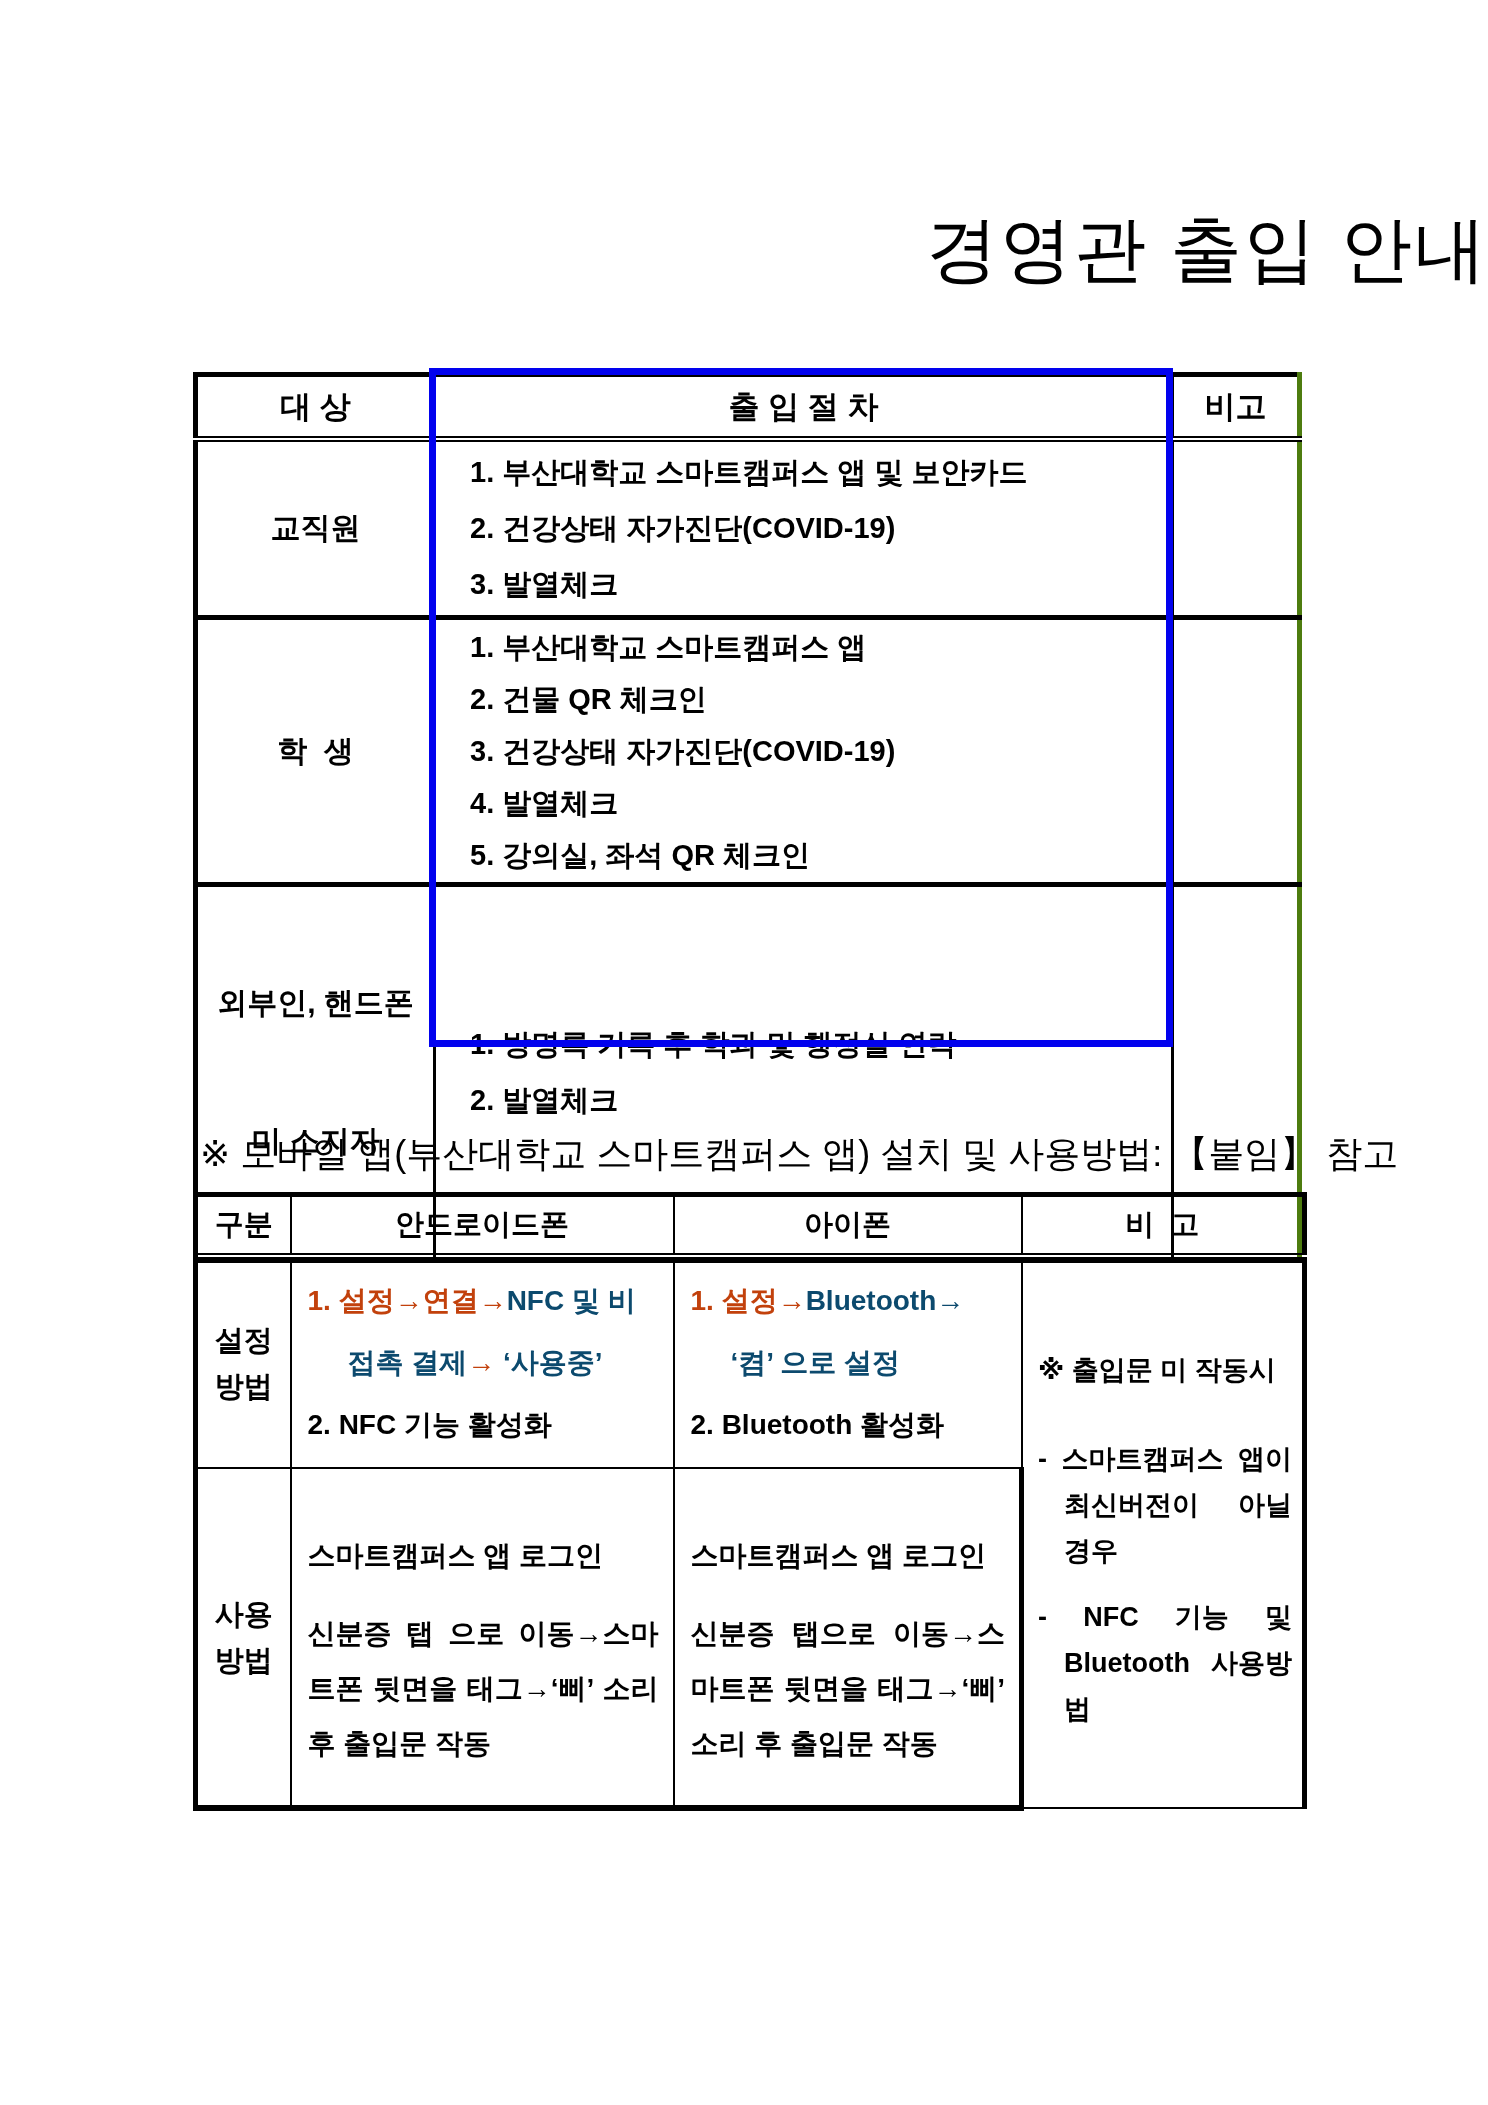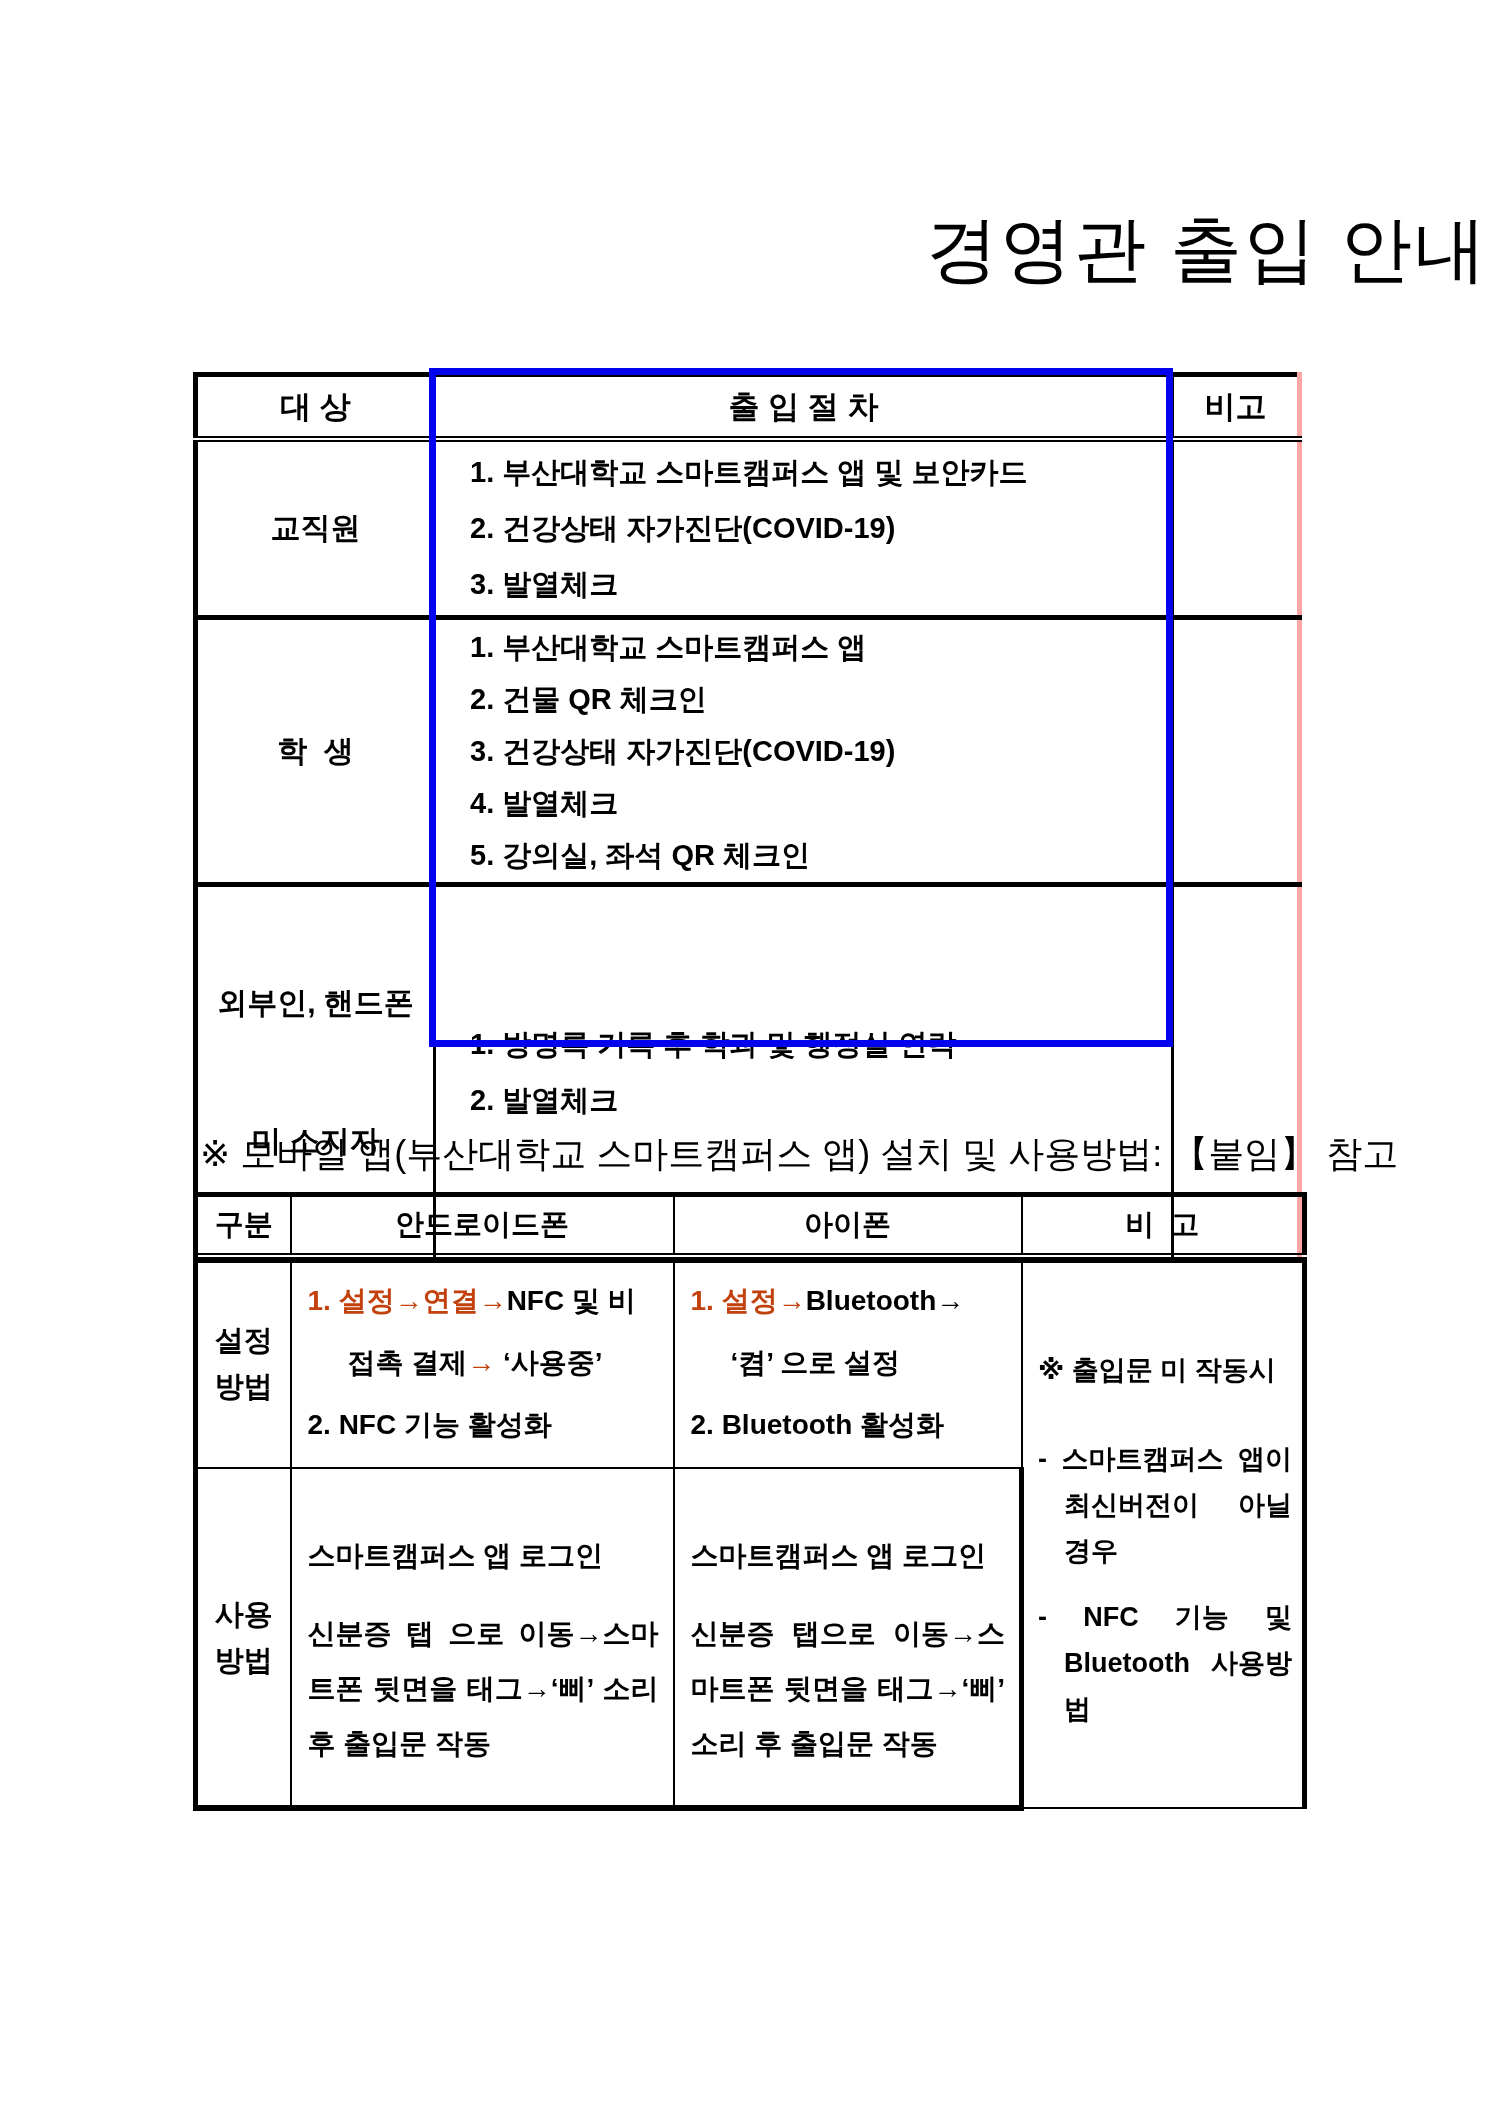--- a/index.html
+++ b/index.html
@@ -21,21 +21,21 @@
   }
   
   .t1-wrap{position:absolute;left:193px;top:372px;width:1104px;height:671px;}
   table{border-collapse:collapse;table-layout:fixed;}
   .t1{width:1104px;}
   .t1 td{border:3px solid #000;vertical-align:middle;}
   .t1 tr td{border-top-width:5px;border-bottom-width:5px;}
   .t1 .hdr td{border-top:5px solid #000;border-bottom:6px double #000;height:57px;
     font-size:31px;font-weight:700;text-align:center;white-space:pre-wrap;}
   .t1 td:first-child{border-left:5px solid #000;}
-  .t1 td:last-child{border-right:5px solid #fca5a5;}
+  .t1 td:last-child{border-right:5px solid #4d7c0f;}
   .t1 .last td{border-bottom:6px solid #000;}
   .t1-target{font-size:30px;font-weight:700;text-align:center;line-height:46px;white-space:pre-wrap;}
   .t1-steps{padding-left:34px;}
   .step-line{font-size:29px;font-weight:700;line-height:56px;white-space:pre-wrap;}
   .row-student .step-line{line-height:52px;}
   
   .blue-box{
     position:absolute;left:236px;top:-4px;width:744px;height:679px;
     border:7px solid #0202ee;box-sizing:border-box;pointer-events:none;
   }
@@ -50,21 +50,21 @@
   .t2 td{border:2px solid #000;vertical-align:middle;}
   .t2 .hdr td{border-top:5px solid #000;border-bottom:6px double #000;height:54px;
     font-size:29px;font-weight:700;text-align:center;white-space:pre-wrap;}
   .t2 td:first-child{border-left:5px solid #000;}
   .t2 td:last-child{border-right:5px solid #000;}
   .t2 .last td{border-bottom:6px solid #000;}
   .t2-label{font-size:29px;font-weight:700;text-align:center;line-height:46px;}
   .t2-cell{font-size:28px;font-weight:700;padding:10px 14px 10px 16px;vertical-align:middle;}
   .num-line{line-height:62px;white-space:pre-wrap;}
   .num-cont{padding-left:40px;}
-  .red{color:#000000;}
+  .red{color:#0c4a6e;}
   .blk{color:#c2410c;}
   .usage-p1{line-height:40px;margin:32px 0 30px 0;white-space:pre-wrap;}
   .usage-p2{line-height:55px;text-align:justify;white-space:normal;}
   .t2 .remark-cell{vertical-align:top;padding:88px 10px 0 14px;font-size:27px;font-weight:700;}
   .remark-title{line-height:46px;margin-bottom:43px;white-space:pre-wrap;}
   .remark-item{line-height:46px;margin-bottom:20px;padding-left:26px;text-indent:-26px;text-align:justify;}
 </style>
 </head>
 <body>
 

